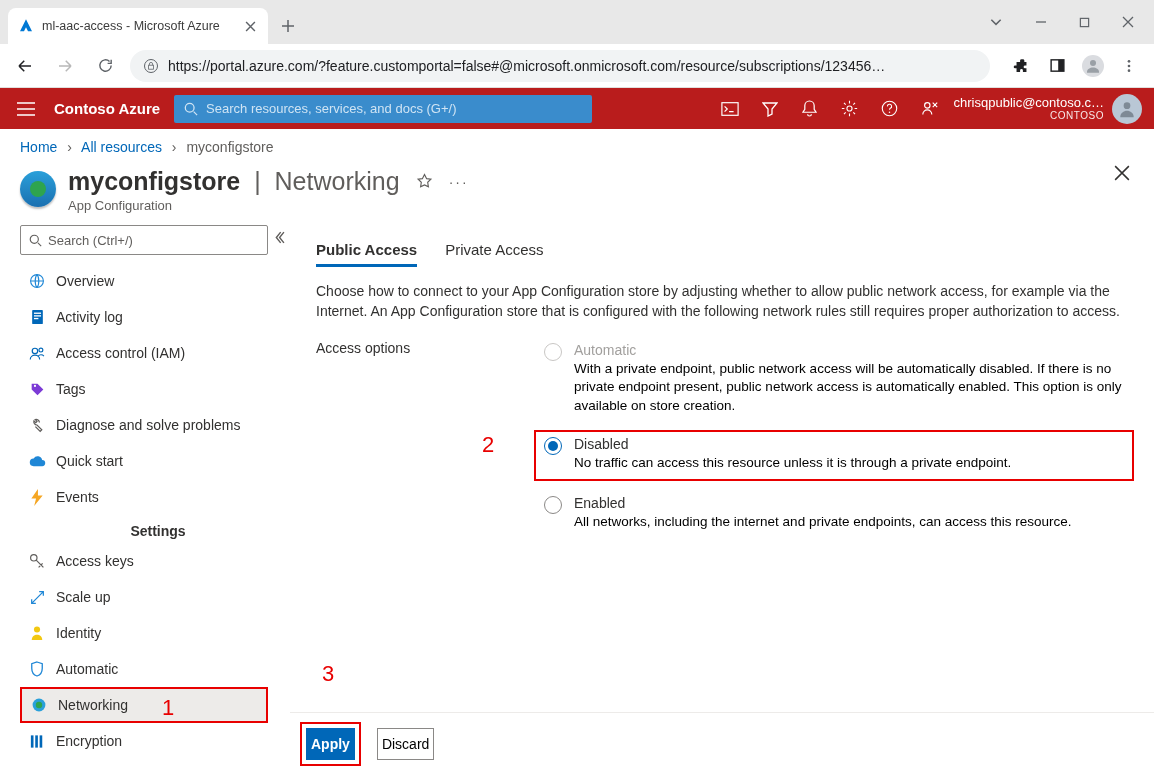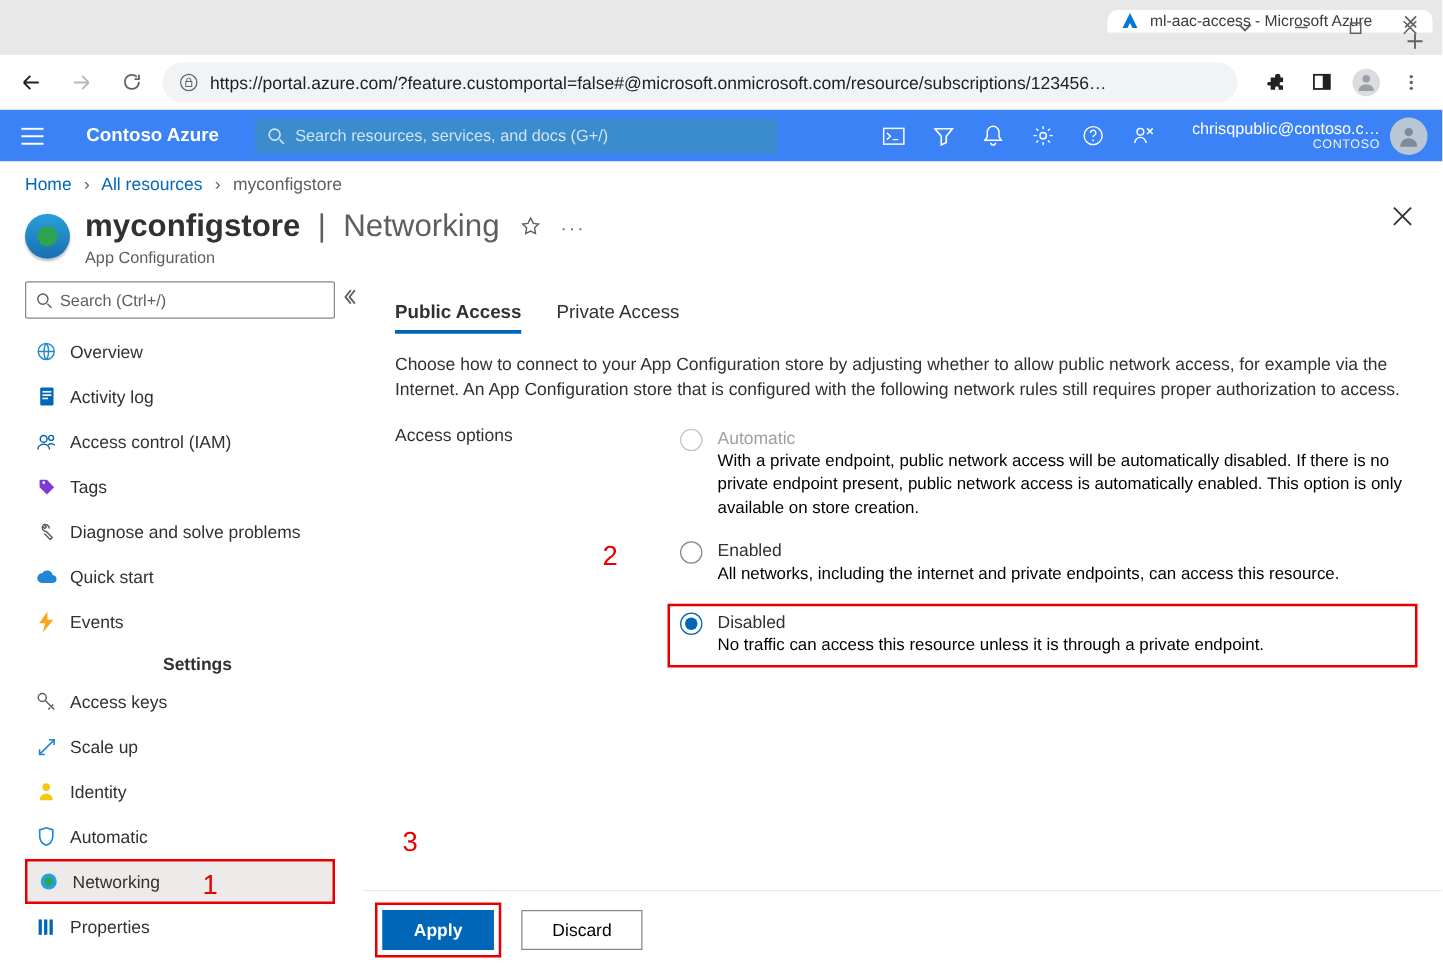--- a/index.html
+++ b/index.html
@@ -1,39 +1,39 @@
 <!DOCTYPE html>
 <html><head>
 <meta charset="utf-8">
 <style>
   * { box-sizing: border-box; margin: 0; padding: 0; font-family: "Segoe UI", Arial, sans-serif; }
   body { width: 1154px; height: 784px; overflow: hidden; background: #fff; font-size: 14px; color: #323130; }
 
   
-  .browser-tabbar { height: 44px; background: #e8e8e8; display: flex; align-items: flex-end; padding: 8px 8px 0 8px; position: relative; flex-direction: column; }
+  .browser-tabbar { height: 44px; background: #e8e8e8; display: flex; align-items: flex-end; padding: 8px 8px 0 8px; position: relative; }
   .tab { background: #fff; height: 36px; border-radius: 8px 8px 0 0; display: flex; align-items: center; padding: 0 10px; width: 260px; gap: 8px; font-size: 12.5px; color: #3c3c3c; }
   .tab svg.favicon { width: 16px; height: 16px; }
   .tab-close { margin-left: auto; width:16px; height:16px; display:flex; align-items:center; justify-content:center; }
   .new-tab { width:28px; height:28px; display:flex; align-items:center; justify-content:center; margin-left:6px; margin-bottom:4px; border-radius:4px; }
   .window-controls { position:absolute; right:0; top:0; height:44px; display:flex; align-items:center; gap:32px; padding-right:20px; color:#5a5a5a; }
   .window-controls span { display:inline-flex; }
 
   .browser-toolbar { height: 44px; background: #fff; border-bottom:1px solid #e1dfdd; display:flex; align-items:center; padding:0 10px; gap:10px; }
   .nav-btn { width:30px; height:30px; display:flex; align-items:center; justify-content:center; color:#5f6368; border-radius:50%; }
   .nav-btn.disabled { color:#b8b8b8; }
   .nav-btn.back { color:#202124; }
   .omnibox { flex:1; height:32px; background:#f1f3f4; border-radius:16px; display:flex; align-items:center; padding:0 14px; gap:10px; color:#202124; font-size:14px; }
   .omnibox .lock { width:14px; height:14px; border:1.4px solid #5f6368; border-radius:50%; display:flex; align-items:center; justify-content:center; flex-shrink:0;}
   .omnibox .url { white-space:nowrap; overflow:hidden; text-overflow:ellipsis; }
   .toolbar-icons { display:flex; align-items:center; gap:14px; padding:0 4px 0 10px; }
   .toolbar-icons .ic { width:22px; height:22px; display:flex; align-items:center; justify-content:center; }
   .avatar-circle { width:28px; height:28px; border-radius:50%; background:#dadce0; display:flex; align-items:center; justify-content:center; }
 
   
-  .azure-top { height:41px; background:#3b82f6; color:#fff; display:flex; align-items:center; padding:0 12px; gap:29px; }
+  .azure-top { height:41px; background:#b91c1c; color:#fff; display:flex; align-items:center; padding:0 12px; gap:14px; }
   .hamburger { width:28px; height:28px; display:flex; align-items:center; justify-content:center; }
   .brand { font-weight:600; font-size:15px; white-space:nowrap; }
   .azure-search { flex:0 0 418px; height:28px; background:#3a8ccc; border-radius:2px; display:flex; align-items:center; padding:0 10px; gap:8px; color:#cfe4f4; font-size:13px; white-space:nowrap; overflow:hidden; }
   .azure-top-spacer { flex:1; }
   .azure-icons { display:flex; align-items:center; gap:20px; }
   .azure-icons .aic { width:20px; height:20px; display:flex; align-items:center; justify-content:center; }
   .account { display:flex; align-items:center; gap:8px; font-size:13px; line-height:1.1; }
   .account .lines { text-align:right; max-width:170px; }
   .account .l1 { white-space:nowrap; overflow:hidden; text-overflow:ellipsis; }
   .account .l2 { font-size:10px; letter-spacing:0.5px; opacity:0.9; text-align:right; }
@@ -85,21 +85,21 @@
   .opt .radio { width:18px; height:18px; border:1.5px solid #8a8886; border-radius:50%; margin-top:1px; flex-shrink:0; position:relative; }
   .opt.disabled .radio { border-color:#c8c6c4; }
   .opt.selected .radio { border-color:#0067b8; }
   .opt.selected .radio::after { content:""; position:absolute; width:10px; height:10px; background:#0067b8; border-radius:50%; left:2.5px; top:2.5px; }
   .opt .title { font-size:14px; color:#323130; }
   .opt.disabled .title { color:#a19f9d; }
   .opt .desc { font-size:13.5px; color:#000000; margin-top:2px; max-width:560px; line-height:1.4; }
   .opt.hl-box { border:2px solid #e80000; padding:4px 8px 6px 8px; margin-left:-8px; }
 
   .action-bar { position:absolute; left:0; right:0; bottom:0; height:62px; border-top:1px solid #edebe9; display:flex; align-items:center; padding-left:10px; gap:16px; }
-  .btn { height:32px; padding:0 24px; font-size:14px; border:1px solid #8a8886; background:#fff; display:inline-flex; align-items:center; cursor:pointer; }
+  .btn { height:32px; padding:0 4px; font-size:14px; border:1px solid #8a8886; background:#fff; display:inline-flex; align-items:center; cursor:pointer; }
   .btn.primary { background:#0067b8; border-color:#0067b8; color:#fff; font-weight:600; }
 
   svg { display:block; }
 </style>
 </head>
 <body>
 
 <div class="browser-tabbar">
   <div class="tab">
     <svg class="favicon" viewBox="0 0 24 24">
@@ -421,21 +421,21 @@
             <span>Networking</span>
           </div>
           <div class="menu-item">
             <span class="mi-icon">
               <svg width="14" height="15" viewBox="0 0 16 16">
                 <rect x="1" y="1" width="3" height="14" fill="#0067b8"></rect>
                 <rect x="6" y="1" width="3" height="14" fill="#0067b8"></rect>
                 <rect x="11" y="1" width="3" height="14" fill="#0067b8"></rect>
               </svg>
             </span>
-            <span>Properties</span>
+            <span>Encryption</span>
           </div>
         </div>
     </div>
     <span class="annot" style="left:162px; top:470px;">1</span>
   </div>
 
   <div class="main-col">
     <div class="tabs">
       <div class="tab-item active">Public Access</div>
       <div class="tab-item">Private Access</div>
@@ -445,34 +445,34 @@
     <div class="options-row">
       <div class="options-label">Access options</div>
       <div class="options-list" id="opts">
           <div class="opt disabled">
             <div class="radio"></div>
     <div>
               <div class="title">Automatic</div>
     <div class="desc">With a private endpoint, public network access will be automatically disabled. If there is no private endpoint present, public network access is automatically enabled. This option is only available on store creation.</div>
             </div>
           </div>
+          <div class="opt selected hl-box">
+            <div class="radio"></div>
+    <div>
+              <div class="title">Disabled</div>
+    <div class="desc">No traffic can access this resource unless it is through a private endpoint.</div>
+            </div>
+          </div>
           <div class="opt">
             <div class="radio"></div>
     <div>
               <div class="title">Enabled</div>
     <div class="desc">All networks, including the internet and private endpoints, can access this resource.</div>
             </div>
           </div>
-          <div class="opt selected hl-box">
-            <div class="radio"></div>
-    <div>
-              <div class="title">Disabled</div>
-    <div class="desc">No traffic can access this resource unless it is through a private endpoint.</div>
-            </div>
-          </div>
         </div>
     </div>
     <span class="annot" style="left:192px; top:207px;">2</span>
     <span class="annot" style="left:32px; top:436px;">3</span>
 
     <div class="action-bar">
       <span class="hl" style="padding:4px;">
         <button class="btn primary">Apply</button>
       </span>
       <button class="btn">Discard</button>

